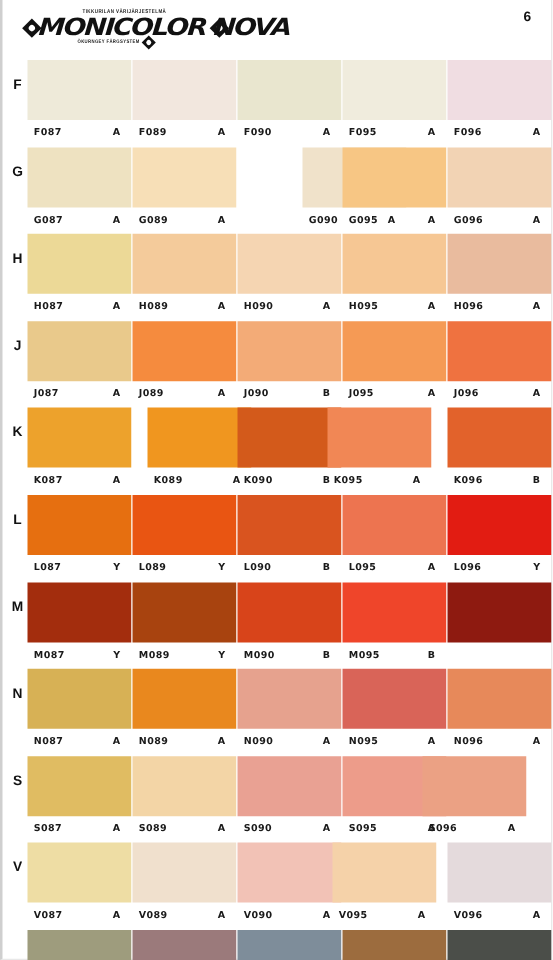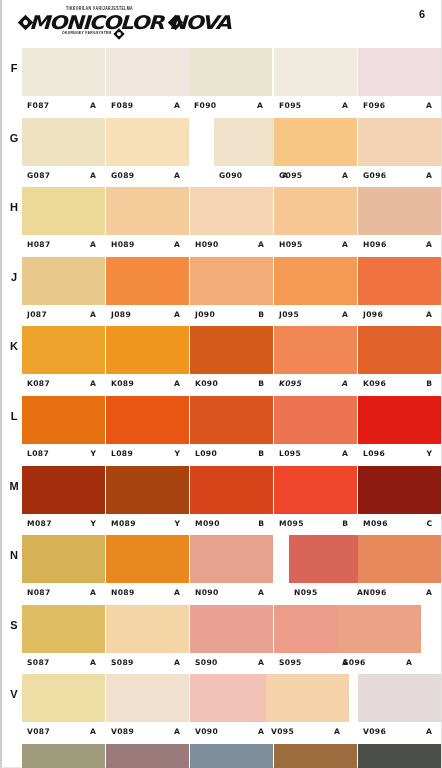--- a/index.html
+++ b/index.html
@@ -203,21 +203,21 @@
             <span class="swatch-grade">A</span>
           </div>
         </div>
         <div class="swatch-cell" style="left: 104px;">
           <div class="swatch" style="background: rgb(242, 231, 222);"></div>
           <div class="swatch-caption">
             <span class="swatch-code">F089</span>
             <span class="swatch-grade">A</span>
           </div>
         </div>
-        <div class="swatch-cell" style="left: 176px; padding-left: 11px;">
+        <div class="swatch-cell" style="left: 188px;">
           <div class="swatch" style="background: rgb(233, 230, 207);"></div>
           <div class="swatch-caption">
             <span class="swatch-code">F090</span>
             <span class="swatch-grade">A</span>
           </div>
         </div>
         <div class="swatch-cell" style="left: 272px;">
           <div class="swatch" style="background: rgb(240, 236, 221);"></div>
           <div class="swatch-caption">
             <span class="swatch-code">F095</span>
@@ -241,21 +241,21 @@
             <span class="swatch-grade">A</span>
           </div>
         </div>
         <div class="swatch-cell" style="left: 104px; text-decoration: underline;">
           <div class="swatch" style="background: rgb(247, 223, 183);"></div>
           <div class="swatch-caption">
             <span class="swatch-code">G089</span>
             <span class="swatch-grade">A</span>
           </div>
         </div>
-        <div class="swatch-cell" style="left: 176px; padding-left: 36px;">
+        <div class="swatch-cell" style="left: 204px; padding-left: 36px;">
           <div class="swatch" style="background: rgb(240, 226, 202);"></div>
           <div class="swatch-caption">
             <span class="swatch-code">G090</span>
             <span class="swatch-grade">A</span>
           </div>
         </div>
         <div class="swatch-cell" style="left: 272px;">
           <div class="swatch" style="background: rgb(247, 198, 132);"></div>
           <div class="swatch-caption">
             <span class="swatch-code">G095</span>
@@ -348,35 +348,35 @@
       </div>
       <div class="color-row">
         <div class="row-letter">K</div>
         <div class="swatch-cell" style="left: 20px;">
           <div class="swatch" style="background: rgb(237, 162, 44);"></div>
           <div class="swatch-caption">
             <span class="swatch-code">K087</span>
             <span class="swatch-grade">A</span>
           </div>
         </div>
-        <div class="swatch-cell" style="left: 104px;">
+        <div class="swatch-cell" style="left: 116px;">
           <div class="swatch" style="background: rgb(240, 150, 31);"></div>
           <div class="swatch-caption">
             <span class="swatch-code">K089</span>
             <span class="swatch-grade">A</span>
           </div>
         </div>
         <div class="swatch-cell" style="left: 188px;">
           <div class="swatch" style="background: rgb(211, 90, 27);"></div>
           <div class="swatch-caption">
             <span class="swatch-code">K090</span>
             <span class="swatch-grade">B</span>
           </div>
         </div>
-        <div class="swatch-cell" style="left: 272px; font-style: italic;">
+        <div class="swatch-cell" style="left: 260px;">
           <div class="swatch" style="background: rgb(241, 135, 85);"></div>
           <div class="swatch-caption">
             <span class="swatch-code">K095</span>
             <span class="swatch-grade">A</span>
           </div>
         </div>
         <div class="swatch-cell" style="left: 356px;">
           <div class="swatch" style="background: rgb(226, 98, 43);"></div>
           <div class="swatch-caption">
             <span class="swatch-code">K096</span>
@@ -447,24 +447,20 @@
         </div>
         <div class="swatch-cell" style="left: 272px;">
           <div class="swatch" style="background: rgb(239, 69, 42);"></div>
           <div class="swatch-caption">
             <span class="swatch-code">M095</span>
             <span class="swatch-grade">B</span>
           </div>
         </div>
         <div class="swatch-cell" style="left: 356px;">
           <div class="swatch" style="background: rgb(142, 26, 16);"></div>
-          <div class="swatch-caption">
-            <span class="swatch-code">M096</span>
-            <span class="swatch-grade">C</span>
-          </div>
         </div>
       </div>
       <div class="color-row">
         <div class="row-letter">N</div>
         <div class="swatch-cell" style="left: 20px;">
           <div class="swatch" style="background: rgb(215, 177, 85);"></div>
           <div class="swatch-caption">
             <span class="swatch-code">N087</span>
             <span class="swatch-grade">A</span>
           </div>
@@ -476,21 +472,21 @@
             <span class="swatch-grade">A</span>
           </div>
         </div>
         <div class="swatch-cell" style="left: 188px;">
           <div class="swatch" style="background: rgb(230, 162, 142);"></div>
           <div class="swatch-caption">
             <span class="swatch-code">N090</span>
             <span class="swatch-grade">A</span>
           </div>
         </div>
-        <div class="swatch-cell" style="left: 272px; margin-left: 15px;">
+        <div class="swatch-cell" style="left: 272px;">
           <div class="swatch" style="background: rgb(217, 100, 88);"></div>
           <div class="swatch-caption">
             <span class="swatch-code">N095</span>
             <span class="swatch-grade">A</span>
           </div>
         </div>
         <div class="swatch-cell" style="left: 356px;">
           <div class="swatch" style="background: rgb(231, 137, 90);"></div>
           <div class="swatch-caption">
             <span class="swatch-code">N096</span>

